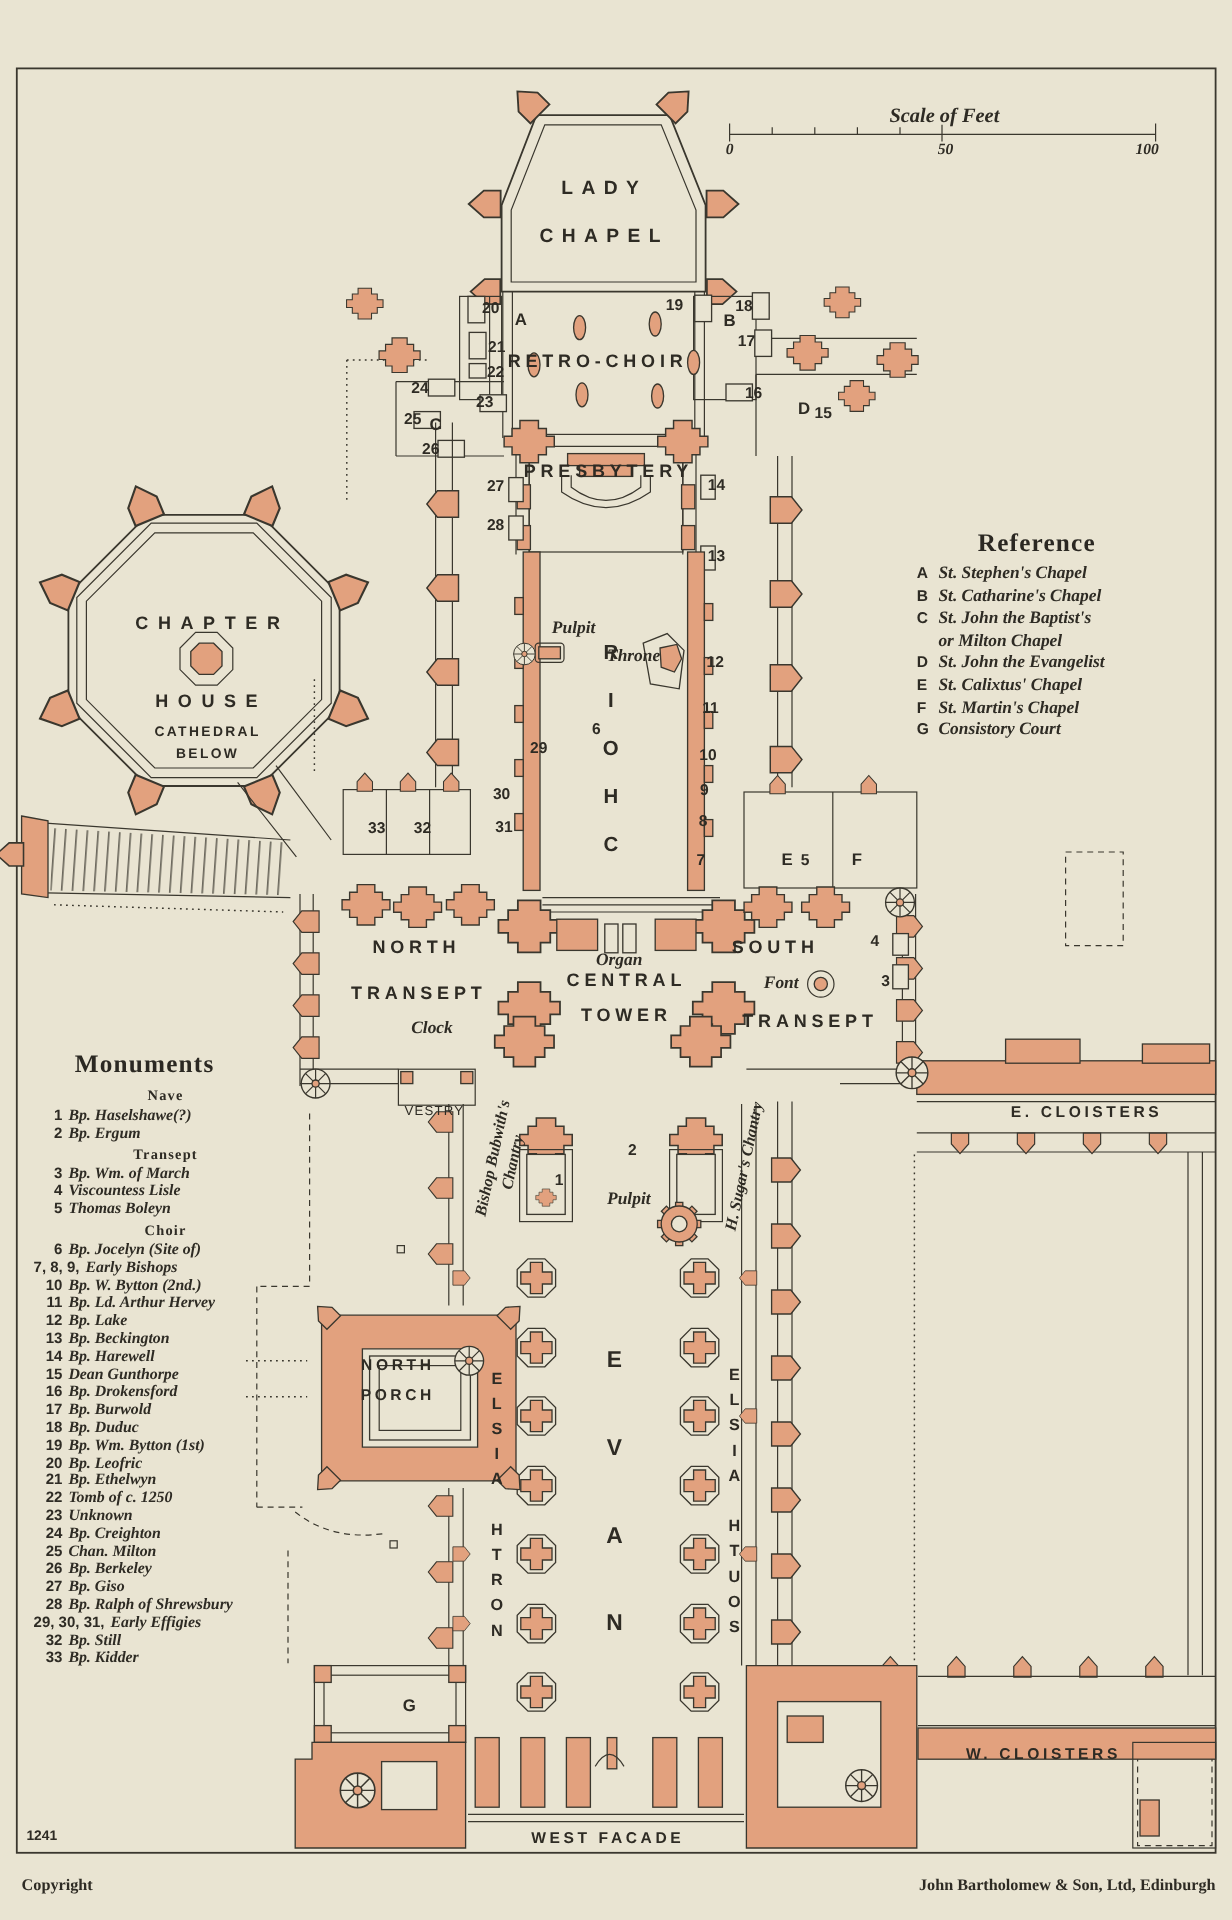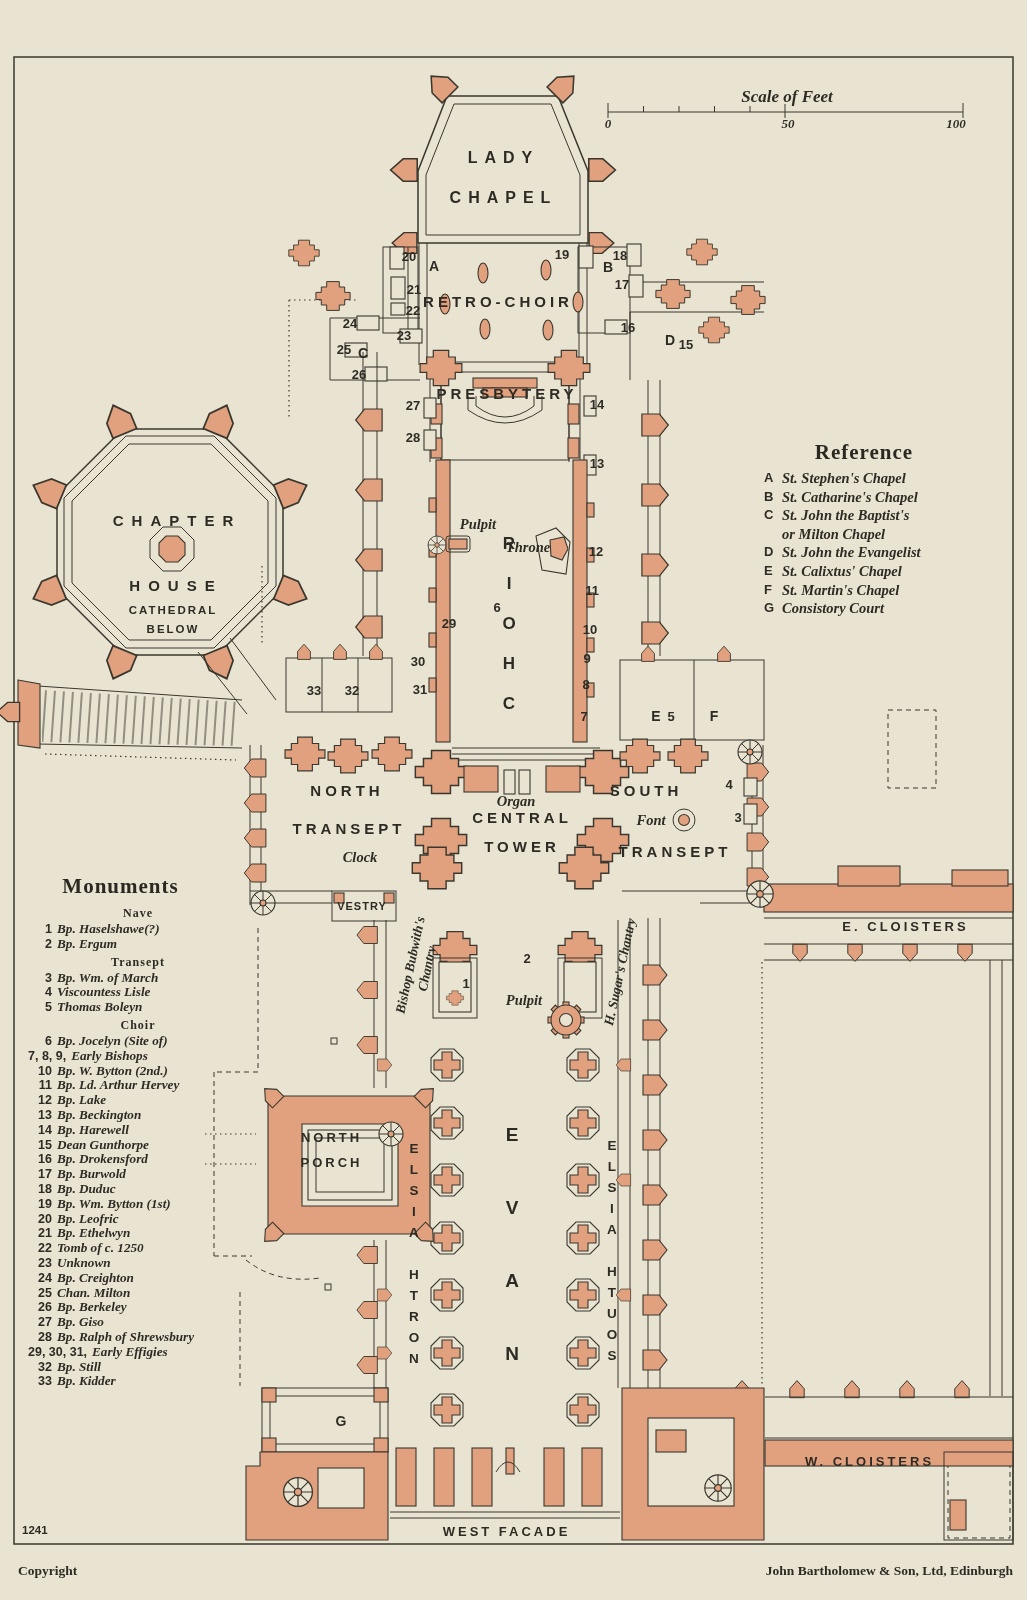--- a/index.html
+++ b/index.html
@@ -13,21 +13,21 @@
   .dash{fill:none;stroke:#3a372e;stroke-width:1;stroke-dasharray:5 4;}
   .dot{fill:none;stroke:#3a372e;stroke-width:1.2;stroke-dasharray:1.5 3.5;}
 
   
   .lbl{position:absolute;transform:translate(-50%,-50%);white-space:nowrap;color:#2e2b24;}
   .r-lg{font-size:16px;font-weight:600;letter-spacing:7px;text-indent:7px;}
   .r-lg2{font-size:15px;font-weight:600;letter-spacing:8px;text-indent:8px;}
   .r-md{font-size:15px;font-weight:600;letter-spacing:4px;text-indent:4px;}
   .r-sm{font-size:13px;font-weight:600;letter-spacing:3px;text-indent:3px;}
   .r-sm2{font-size:11.5px;font-weight:600;letter-spacing:2px;text-indent:2px;}
-  .r-xs{font-size:11px;font-weight:700;letter-spacing:1px;}
+  .r-xs{font-size:11px;font-weight:400;letter-spacing:1px;margin-top:20px;}
   .it{font-family:"Liberation Serif",serif;font-style:italic;font-size:14.5px;font-weight:600;}
   .vtext{white-space:pre-line;text-align:center;}
   .v-choir{font-size:17px;font-weight:600;line-height:40px;}
   .v-nave{font-size:19px;font-weight:600;line-height:73px;}
   .v-aisle{font-size:13.5px;font-weight:600;line-height:21px;}
   .chantry{font-family:"Liberation Serif",serif;font-style:italic;font-size:13.5px;font-weight:600;
            transform:translate(-50%,-50%) rotate(-78deg);white-space:pre-line;text-align:center;line-height:1.3;}
   .num{font-size:13px;font-weight:600;}
   .letter{font-size:14px;font-weight:700;}
 

